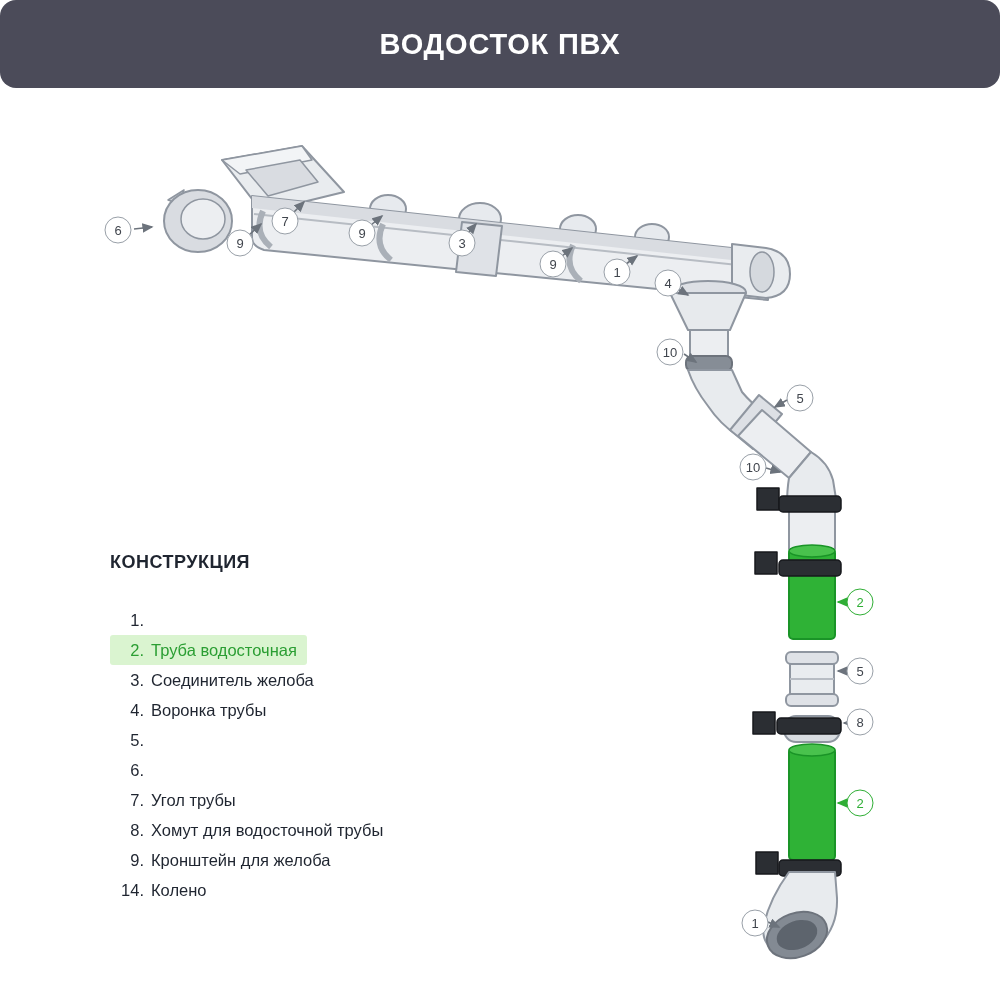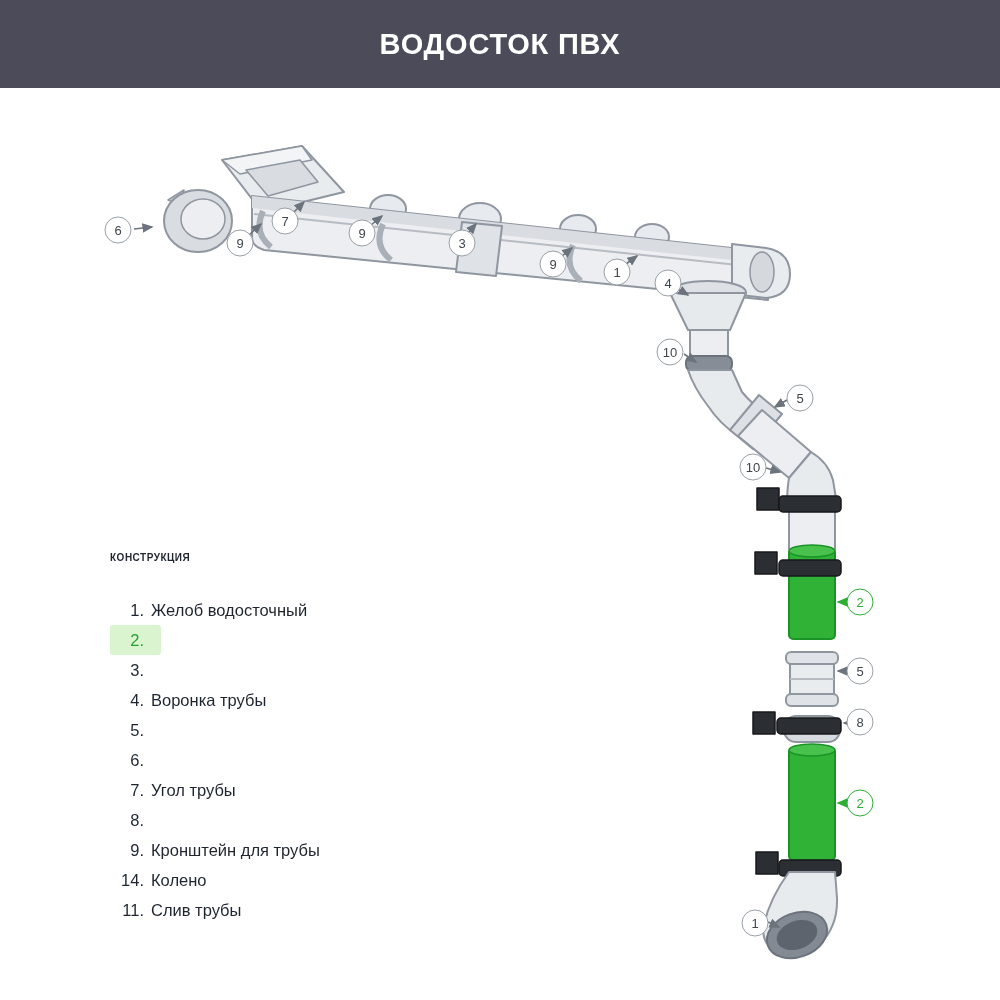--- a/index.html
+++ b/index.html
@@ -2,37 +2,37 @@
 <html><head>
 <meta charset="utf-8">
 <style>
   * { box-sizing: border-box; }
   html,body { margin:0; padding:0; }
   body { font-family: "Liberation Sans", sans-serif; background:#fff; }
   .page { position:relative; width:1000px; height:1000px; background:#ffffff; overflow:hidden; }
 
   
   .header { position:absolute; left:0; top:0; width:1000px; height:88px;
-            background:#4b4b59; display:flex; align-items:center; justify-content:center; }
+            background:#4b4b59; display:flex; align-items:center; justify-content:center;border-radius:16px; }
   .header h1 { margin:0; color:#ffffff; font-size:29px; font-weight:700; letter-spacing:0.8px; }
 
   
   .diagram-svg { position:absolute; left:0; top:0; width:1000px; height:1000px; }
 
   
   .callout { position:absolute; width:27px; height:27px; border-radius:50%;
              background:#ffffff; border:1.6px solid #99a0a8;
              display:flex; align-items:center; justify-content:center;
              font-size:13px; color:#40454d; transform:translate(-50%,-50%);
              line-height:1; }
   .callout.green { border-color:#2fae35; color:#2fae35; }
 
   
   .legend { position:absolute; left:110px; top:552px; }
-  .legend-title { margin:0 0 32px 0; font-size:10px; font-weight:700;
+  .legend-title { margin:0 0 32px 0; font-size:18px; font-weight:700;
                   color:#1f2530; letter-spacing:0.5px; }
   .legend-list { list-style:none; margin:0; padding:0; }
   .legend-row { display:flex; align-items:baseline; width:max-content;
                 height:30px; line-height:30px; font-size:16.5px; color:#1f2530;
                 padding:0 10px 0 2px; }
   .legend-row .num { display:inline-block; width:32px; text-align:right; margin-right:7px; }
   .legend-row.highlight { background:#daf4d0; color:#2b9e33; border-radius:3px; }
 </style>
 </head>
 <body>
@@ -200,53 +200,51 @@
   <div class="callout" style="left:860px; top:671px;">5</div>
   <div class="callout" style="left:860px; top:722px;">8</div>
   <div class="callout green" style="left:860px; top:803px;">2</div>
   <div class="callout" style="left:755px; top:923px;">1</div>
 
   <section class="legend">
     <h2 class="legend-title">КОНСТРУКЦИЯ</h2>
     <ol class="legend-list">
       <li class="legend-row">
         <span class="num">1.</span>
-        <span class="lbl">Желоб водосточный</span>
       </li>
       <li class="legend-row highlight">
         <span class="num">2.</span>
+        <span class="lbl">Труба водосточная</span>
       </li>
       <li class="legend-row">
         <span class="num">3.</span>
+        <span class="lbl">Соединитель желоба</span>
       </li>
       <li class="legend-row">
         <span class="num">4.</span>
         <span class="lbl">Воронка трубы</span>
       </li>
       <li class="legend-row">
         <span class="num">5.</span>
       </li>
       <li class="legend-row">
         <span class="num">6.</span>
       </li>
       <li class="legend-row">
         <span class="num">7.</span>
         <span class="lbl">Угол трубы</span>
       </li>
       <li class="legend-row">
         <span class="num">8.</span>
+        <span class="lbl">Хомут для водосточной трубы</span>
       </li>
       <li class="legend-row">
         <span class="num">9.</span>
-        <span class="lbl">Кронштейн для трубы</span>
+        <span class="lbl">Кронштейн для желоба</span>
       </li>
       <li class="legend-row">
         <span class="num">14.</span>
         <span class="lbl">Колено</span>
       </li>
-      <li class="legend-row">
-        <span class="num">11.</span>
-        <span class="lbl">Слив трубы</span>
-      </li>
     </ol>
   </section>
 
 </div>
 
 </body></html>

